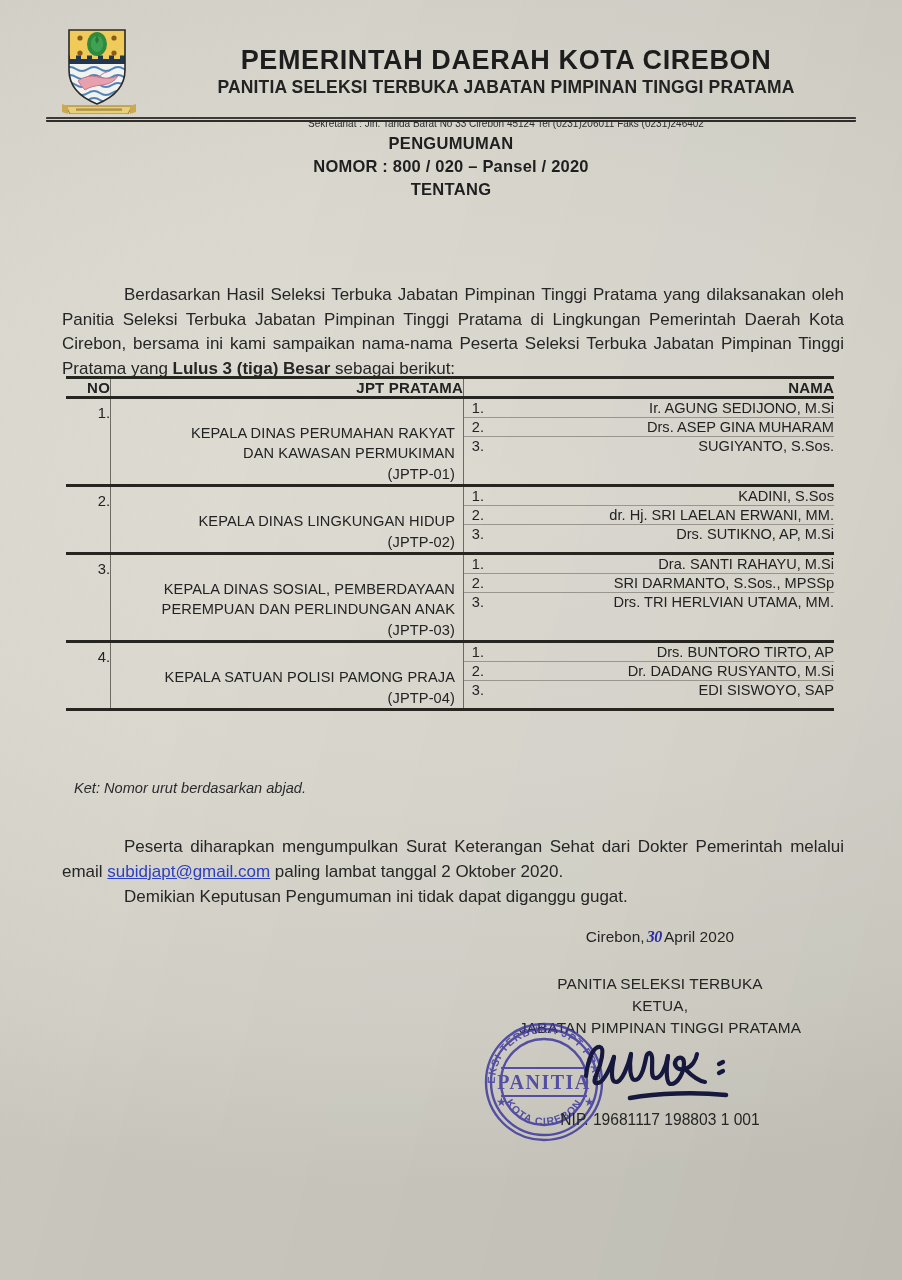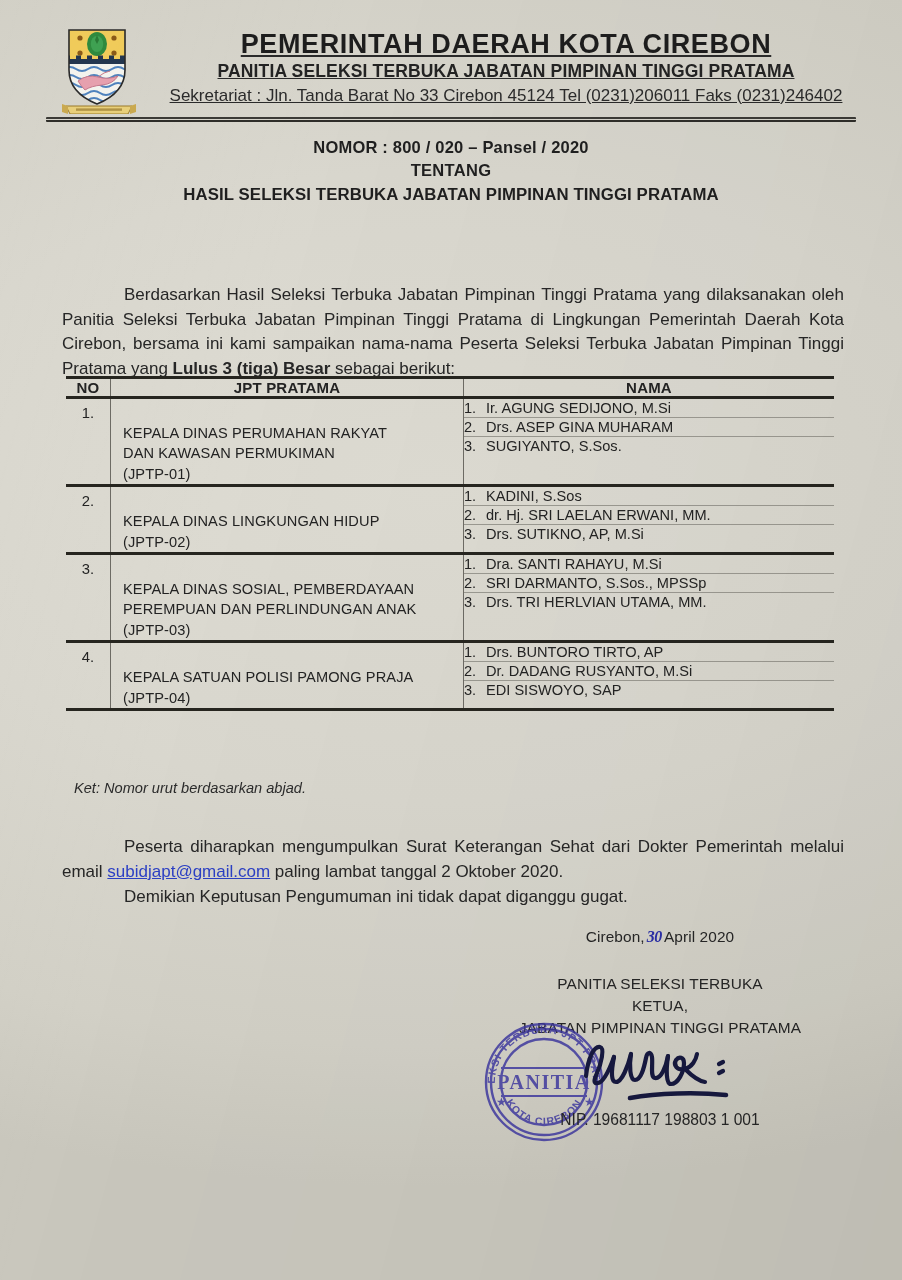--- a/index.html
+++ b/index.html
@@ -34,36 +34,35 @@
     left: 46px; top: 24px; right: 46px;
     height: 86px;
   }
   .crest {
     position: absolute;
     left: 16px; top: 2px;
     width: 74px; height: 88px;
   }
   .lh-text {
     position: absolute;
-    left: 110px; right: 0; top: 6px;
-    text-align: center;
-    text-decoration: underline;
+    left: 110px; right: 0; top: 22px;
+    text-align: center;
   }
   .lh-l1 {
     font-size: 27px; font-weight: bold; letter-spacing: .6px;
     color: #1d1d1d; line-height: 1.1;
     white-space: nowrap;
   }
   .lh-l2 {
     font-size: 17.5px; font-weight: bold; letter-spacing: .15px;
     color: #232323; line-height: 1.25; margin-top: 1px;
     white-space: nowrap;
   }
   .lh-l3 {
-    font-size: 17px; color: #2b2b2b; line-height: 1.3; margin-top: 2px;
+    font-size: 10px; color: #2b2b2b; line-height: 1.3; margin-top: 18px;
     white-space: nowrap;
   }
   .hr-thick {
     position: absolute;
     left: 46px; right: 46px; top: 117px;
     height: 5px;
     background: linear-gradient(to bottom,#3b3a36 0 2px, #d6d4cb 2px 3px, #2e2d29 3px 5px);
     border-radius: 1px;
   }
 
@@ -107,20 +106,21 @@
   }
   table.main {
     width: 100%;
     border-collapse: collapse;
     font-size: 14.6px;
     color: #232323;
   }
   table.main th, table.main td {
     padding: 0;
     vertical-align: top;
+    text-align: right;
   }
   .cell-no {
     width: 44px;
     text-align: center;
     border-right: 1.6px solid #6d6b64;
   }
   .cell-jpt {
     width: 352px;
     border-right: 1.6px solid #6d6b64;
   }
@@ -272,23 +272,23 @@
     <div class="lh-text">
       <div class="lh-l1">PEMERINTAH DAERAH KOTA CIREBON</div>
       <div class="lh-l2">PANITIA SELEKSI TERBUKA JABATAN PIMPINAN TINGGI PRATAMA</div>
       <div class="lh-l3">Sekretariat : Jln. Tanda Barat No 33 Cirebon 45124 Tel (0231)206011 Faks (0231)246402</div>
     </div>
   </div>
 
   <div class="hr-thick"></div>
 
   <div class="titleblock">
+    <div class="t1">PENGUMUMAN</div>
     <div class="t2">NOMOR :  800 / 020  – Pansel / 2020</div>
     <div class="t3">TENTANG</div>
-    <div class="t4">HASIL SELEKSI TERBUKA JABATAN PIMPINAN TINGGI PRATAMA</div>
   </div>
 
   <p class="para indent" id="para-intro"><span>Berdasarkan Hasil Seleksi Terbuka Jabatan Pimpinan Tinggi Pratama yang dilaksanakan oleh Panitia Seleksi Terbuka Jabatan Pimpinan Tinggi Pratama di Lingkungan Pemerintah Daerah Kota Cirebon, bersama ini kami sampaikan nama-nama Peserta Seleksi Terbuka Jabatan Pimpinan Tinggi Pratama yang </span><b>Lulus 3 (tiga) Besar</b><span> sebagai berikut:</span></p>
 
   <div class="tbl-wrap">
     <table class="main">
       <thead>
         <tr>
           <th class="cell-no">NO</th>
           <th class="cell-jpt">JPT PRATAMA</th>

